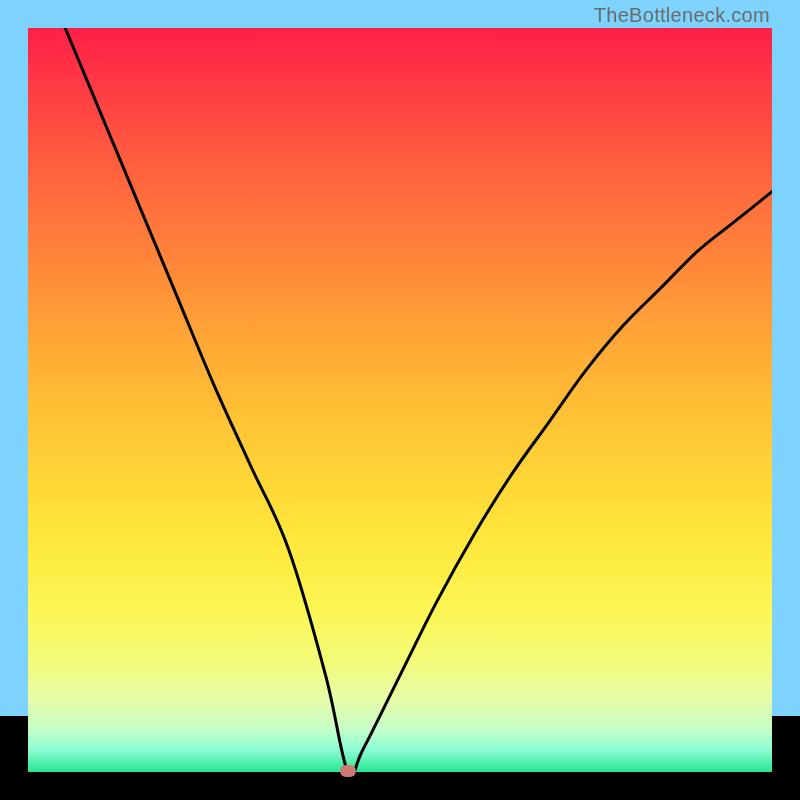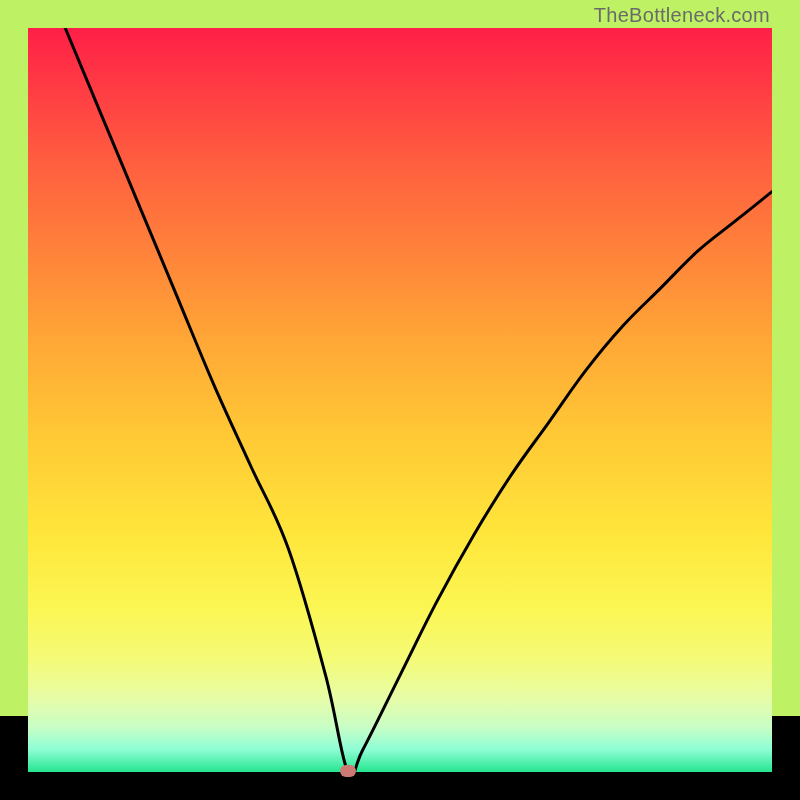--- a/index.html
+++ b/index.html
@@ -8,21 +8,21 @@
     width: 800px;
     height: 800px;
     background: #000;
     overflow: hidden;
     font-family: Arial, Helvetica, sans-serif;
   }
   .frame {
     position: absolute;
     top: 0; left: 0;
     width: 800px; height: 716px;
-    background: #bef264;
+    background: #7dd3fc;
   }
   .plot {
     position: absolute;
     top: 28px;
     left: 28px;
     width: 744px;
     height: 744px;
     background: linear-gradient(
       to bottom,
       #ff1f47 0%,

